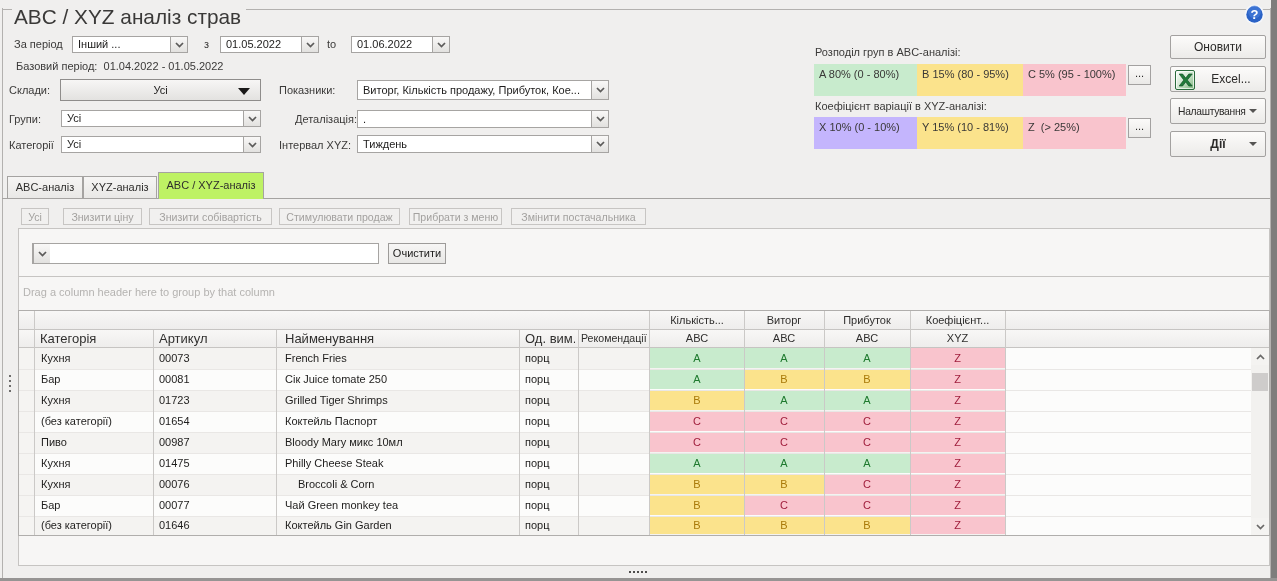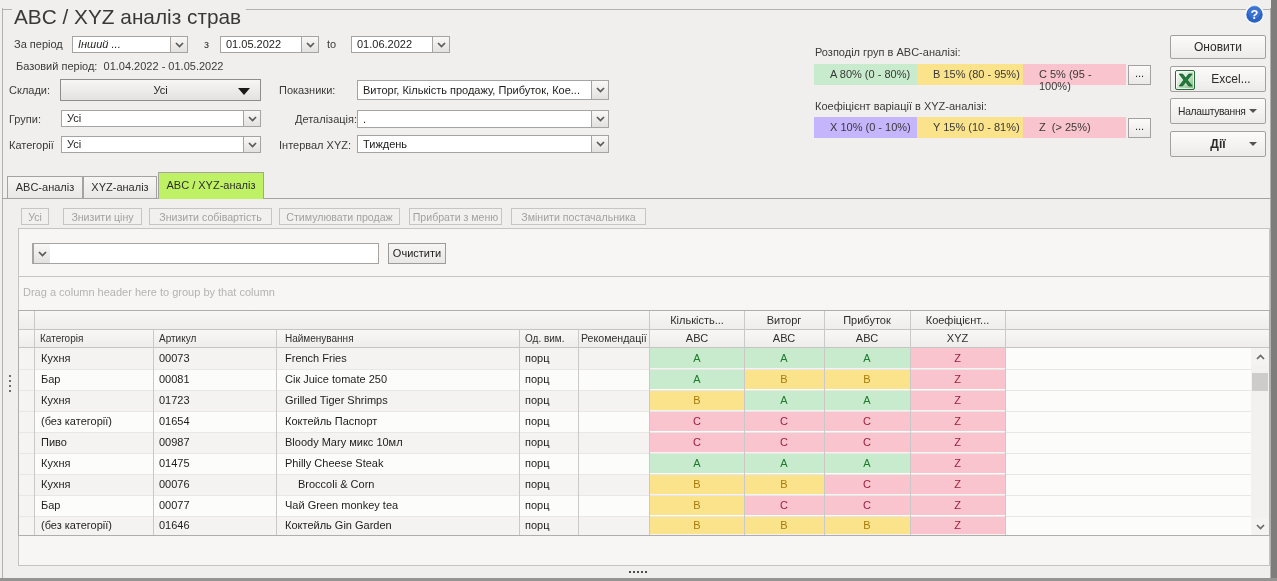--- a/index.html
+++ b/index.html
@@ -2,44 +2,44 @@
 <html><head><meta charset="utf-8">
 <style>
 html,body{margin:0;padding:0;width:1277px;height:581px;overflow:hidden;}
 body{background:#f0efee;font-family:"Liberation Sans",sans-serif;font-size:11px;color:#2f2e2d;position:relative;}
 .abs{position:absolute;}
 .lbl{position:absolute;font-size:11px;color:#3b3a39;line-height:14px;white-space:nowrap;}
 .combo{position:absolute;background:#fff;border:1px solid #a6a4a2;box-sizing:border-box;display:flex;}
 .cbtx{flex:1;font-size:11px;color:#1d1c1b;padding:1px 2px 0 5px;white-space:nowrap;overflow:hidden;line-height:13px;}
 .cbbtn{width:16px;border-left:1px solid #a6a4a2;background:linear-gradient(#f9f8f7,#e2e1df);display:flex;align-items:center;justify-content:center;}
 .btnR{position:absolute;left:1170px;width:96px;box-sizing:border-box;border:1px solid #a3a1a0;border-radius:2px;background:linear-gradient(#fcfbfa,#ecebe9);display:flex;align-items:center;justify-content:center;font-size:12px;color:#2b2a29;}
-.lg{position:absolute;height:21px;box-sizing:border-box;font-size:11px;color:#393837;padding:4px 0 0 16px;}
+.lg{position:absolute;height:32px;box-sizing:border-box;font-size:11px;color:#393837;padding:4px 0 0 5px;}
 .dbtn{position:absolute;top:208px;height:17px;box-sizing:border-box;border:1px solid #c7c5c3;background:#f1f0ef;color:#a3a19f;font-size:10.6px;text-align:center;padding-top:2px;white-space:nowrap;}
 .vline{position:absolute;width:1px;background:#cbc9c7;}
 .hline{position:absolute;height:1px;background:#e9e7e5;}
 .cell{position:absolute;font-size:11px;line-height:21px;white-space:nowrap;overflow:hidden;}
-.hcell{position:absolute;font-size:10px;color:#302f2e;line-height:17px;white-space:nowrap;overflow:hidden;}
+.hcell{position:absolute;font-size:13px;color:#302f2e;line-height:17px;white-space:nowrap;overflow:hidden;}
 .ccell{position:absolute;width:94px;height:20px;text-align:center;line-height:20px;font-size:11px;}
 </style></head><body>
 
 <div class="abs" style="left:2px;top:8px;width:1px;height:570px;background:#b3b1af;"></div>
 <div class="abs" style="left:1270px;top:8px;width:1px;height:570px;background:#b3b1af;"></div>
 <div class="abs" style="left:1271px;top:0;width:6px;height:581px;background:#7e7d7c;"></div>
 <div class="abs" style="left:0;top:578px;width:1277px;height:3px;background:#969493;"></div>
 <div class="abs" style="left:2px;top:9px;width:10px;height:1px;background:#b3b1af;"></div>
 <div class="abs" style="left:246px;top:9px;width:1024px;height:1px;background:#b3b1af;"></div>
 <div class="abs" style="left:14px;top:4px;font-size:20.8px;line-height:26px;color:#3a3938;">ABC / XYZ аналіз страв</div>
 <svg class="abs" style="left:1244px;top:4px;" width="21" height="21" viewBox="0 0 21 21">
 <circle cx="10.5" cy="10.5" r="10" fill="#f4f6fa"></circle>
 <circle cx="10.5" cy="10.5" r="8.2" fill="#2a62c6"></circle>
 <circle cx="10.5" cy="8" r="6.5" fill="#4a82de" opacity="0.55"></circle>
 <text x="10.5" y="15" font-size="13" font-family="Liberation Sans" font-weight="bold" fill="#fff" text-anchor="middle">?</text>
 </svg>
 <div class="lbl" style="left:14px;top:37px;">За період</div>
-<div class="combo" style="left:72px;top:36px;width:116px;height:17px;font-style:italic;">
+<div class="combo" style="left:72px;top:36px;width:116px;height:17px;">
     <div class="cbtx" style="line-height:13px;">Інший ...</div>
     <div class="cbbtn">
       <svg width="9" height="6" viewBox="0 0 9 6">
         <path d="M1 1 L4.5 4.6 L8 1" stroke="#5c5b5a" stroke-width="1.7" fill="none"></path>
       </svg>
     </div>
   </div>
 <div class="lbl" style="left:204px;top:37px;">з</div>
 <div class="combo" style="left:220px;top:36px;width:99px;height:17px;">
     <div class="cbtx" style="line-height:13px;">01.05.2022</div>

